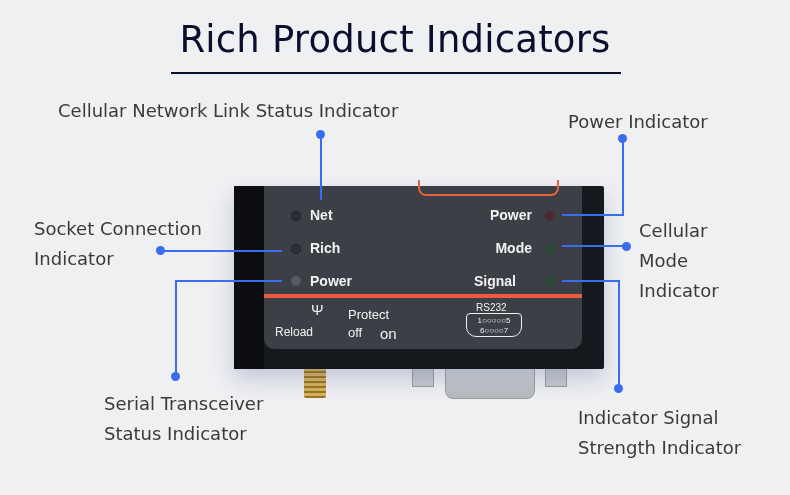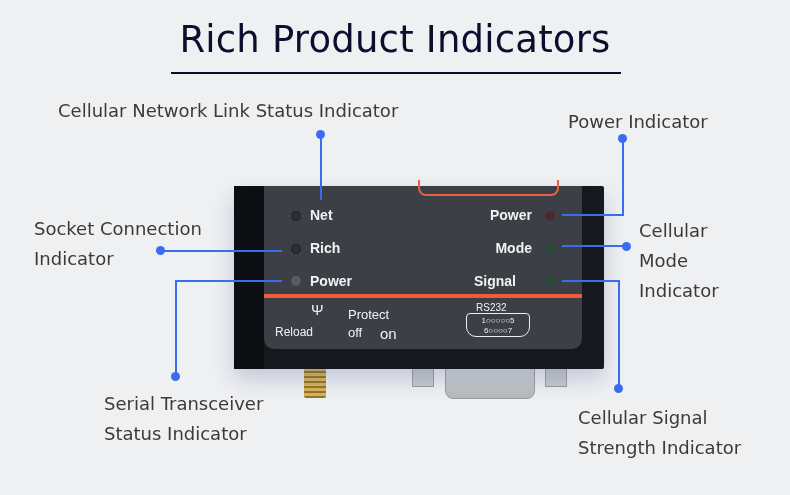--- a/index.html
+++ b/index.html
@@ -18,21 +18,21 @@
   .led-off{background:#2c2f35;box-shadow:inset 0 0 2px #111;}
   .led-active{background:#5a5a60;}
   .led-power{background:#4a2a30;}
   .led-green{background:#2b4a38;}
   .leader{background:#3a6cf0;}
   .dot{width:9px;height:9px;border-radius:50%;background:#3a6cf0;}
   .sma{left:304px;top:368px;width:22px;height:30px;background:repeating-linear-gradient(#d8b45a 0 3px,#9a7520 3px 5px);border-radius:2px;}
   .db9-flange-l{left:412px;top:367px;width:20px;height:18px;background:#c8cacd;border:1px solid #9a9ca0;}
   .db9-flange-r{left:545px;top:367px;width:20px;height:18px;background:#c8cacd;border:1px solid #9a9ca0;}
   .db9-shell{left:445px;top:367px;width:88px;height:30px;background:linear-gradient(#d6d8da,#b5b8bb);border-radius:0 0 8px 8px;border:1px solid #9a9ca0;}
-  .rs-conn{left:466px;top:313px;width:64px;height:24px;border:1.5px solid #eee;border-radius:4px 4px 10px 10px;color:#eee;font-size:8px;font-family:"Liberation Sans",sans-serif;text-align:center;line-height:10px;box-sizing:border-box;padding-top:2px;}
+  .rs-conn{left:466px;top:313px;width:56px;height:24px;border:1.5px solid #eee;border-radius:4px 4px 10px 10px;color:#eee;font-size:8px;font-family:"Liberation Sans",sans-serif;text-align:center;line-height:10px;box-sizing:border-box;padding-top:2px;}
 </style>
 </head>
 <body>
 
 <div class="abs title">Rich Product Indicators</div>
 <div class="abs title-rule"></div>
 
 <div class="abs sma"></div>
 <div class="abs db9-flange-l"></div>
 <div class="abs db9-flange-r"></div>
@@ -91,14 +91,14 @@
 
 <div class="abs leader" style="left:562px;top:245px;width:64px;height:2px;"></div>
 <div class="abs dot" style="left:622px;top:242px;"></div>
 <div class="abs label" style="left:639px;top:216px;">Cellular</div>
 <div class="abs label" style="left:639px;top:246px;">Mode</div>
 <div class="abs label" style="left:639px;top:276px;">Indicator</div>
 
 <div class="abs leader" style="left:562px;top:280px;width:58px;height:2px;"></div>
 <div class="abs leader" style="left:618px;top:280px;width:2px;height:108px;"></div>
 <div class="abs dot" style="left:614px;top:384px;"></div>
-<div class="abs label" style="left:578px;top:403px;">Cellular Signal</div>
+<div class="abs label" style="left:578px;top:403px;">Indicator Signal</div>
 <div class="abs label" style="left:578px;top:433px;">Strength Indicator</div>
 
 </body></html>

